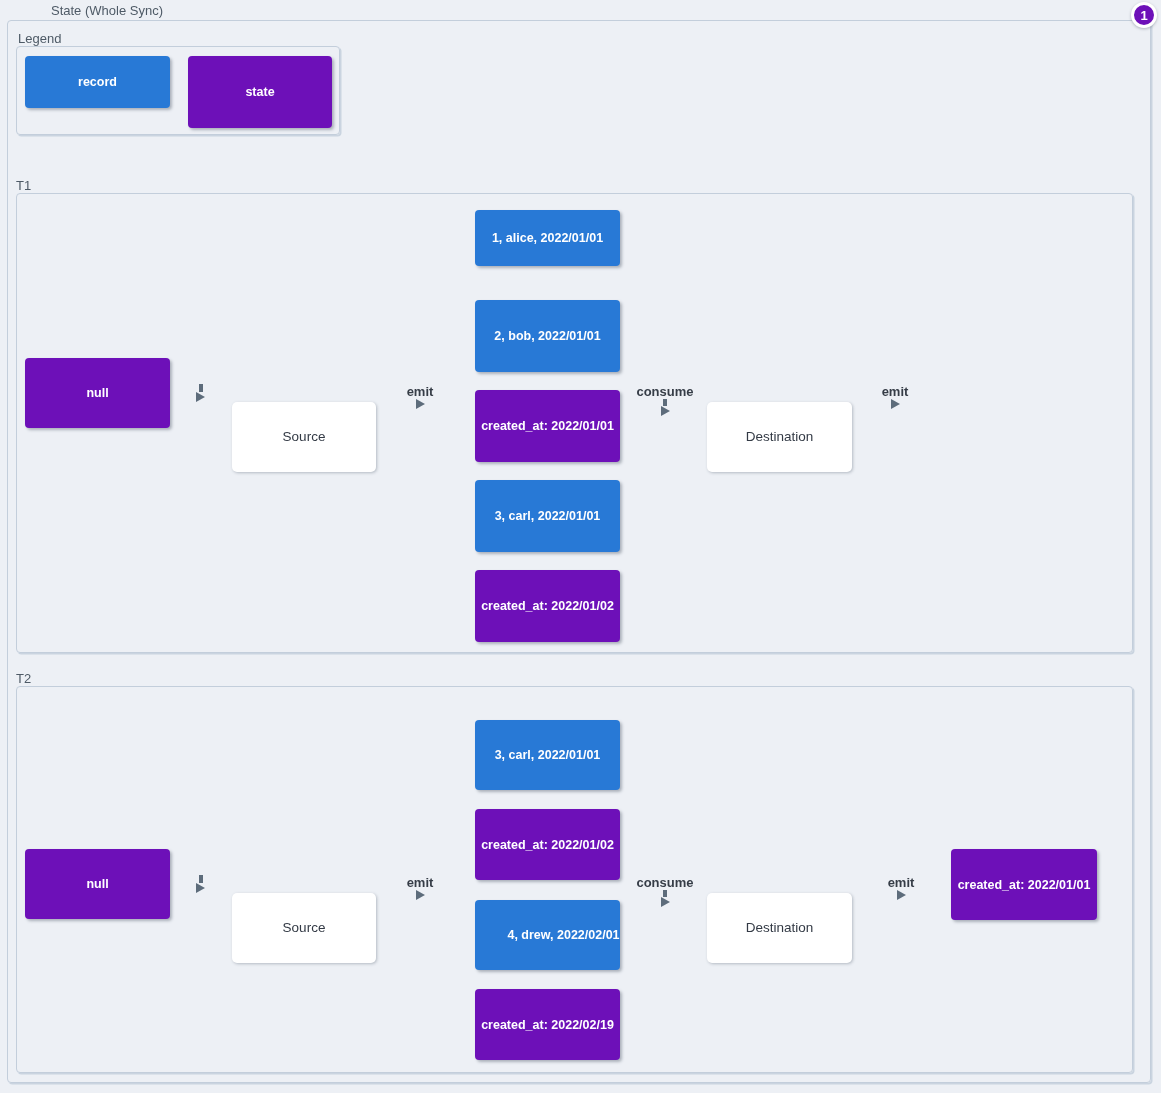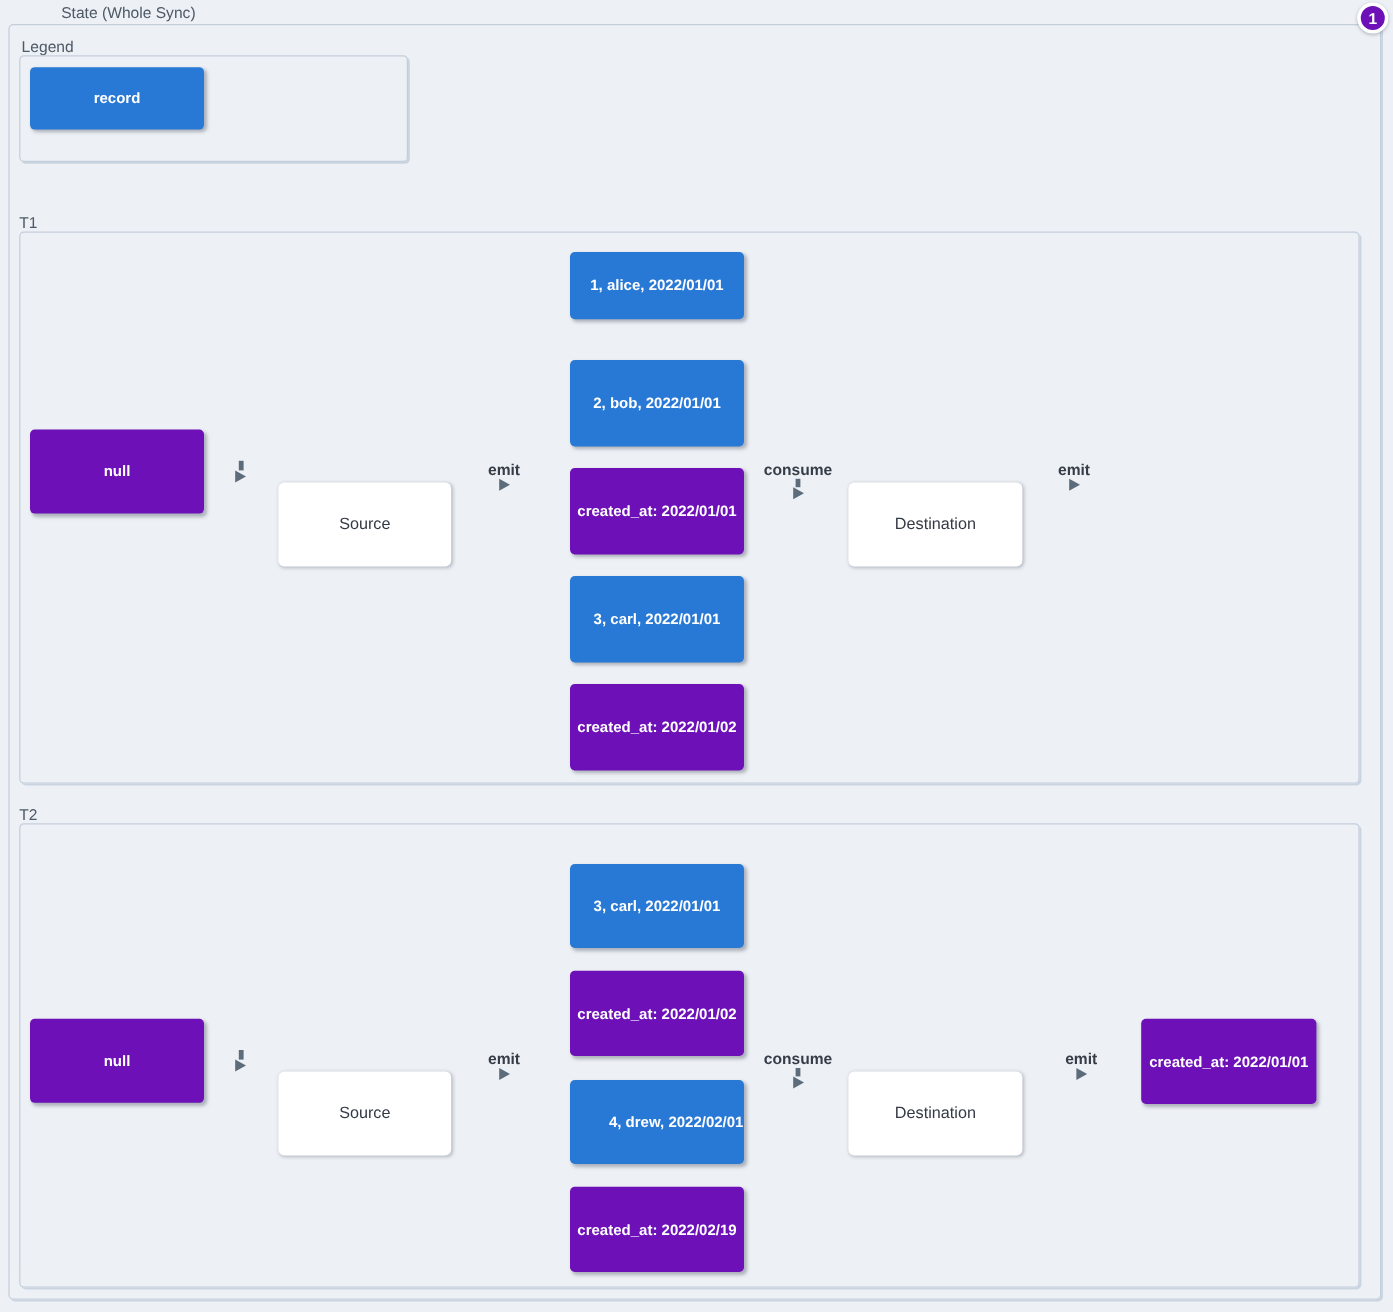--- a/index.html
+++ b/index.html
@@ -62,20 +62,21 @@
 <div class="canvas">
 
   <div class="panel-label" style="left:27px; top:3px;margin-left:24px;">State (Whole Sync)</div>
   <div class="panel" style="left:7px; top:20px; width:1144px; height:1063px;"></div>
 
   <div class="badge" style="left:1131px; top:2px;">1</div>
 
   <div class="panel-label" style="left:18px; top:31px;">Legend</div>
   <div class="panel" style="left:16px; top:46px; width:324px; height:89px;"></div>
   <div class="node record" style="left:25px; top:56px; width:145px; height:52px;">record</div>
+  <div class="node state" style="left:188px; top:56px; width:144px; height:72px;">state</div>
 
   <div class="panel-label" style="left:16px; top:178px;">T1</div>
   <div class="panel" style="left:16px; top:193px; width:1117px; height:460px;"></div>
 
   <div class="node state" style="left:25px; top:358px; width:145px; height:70px;">null</div>
 
   <div class="arrow" style="left:171px; top:384px; width:59px;">
     <div class="seg"></div>
     <div class="head"></div>
   </div>

